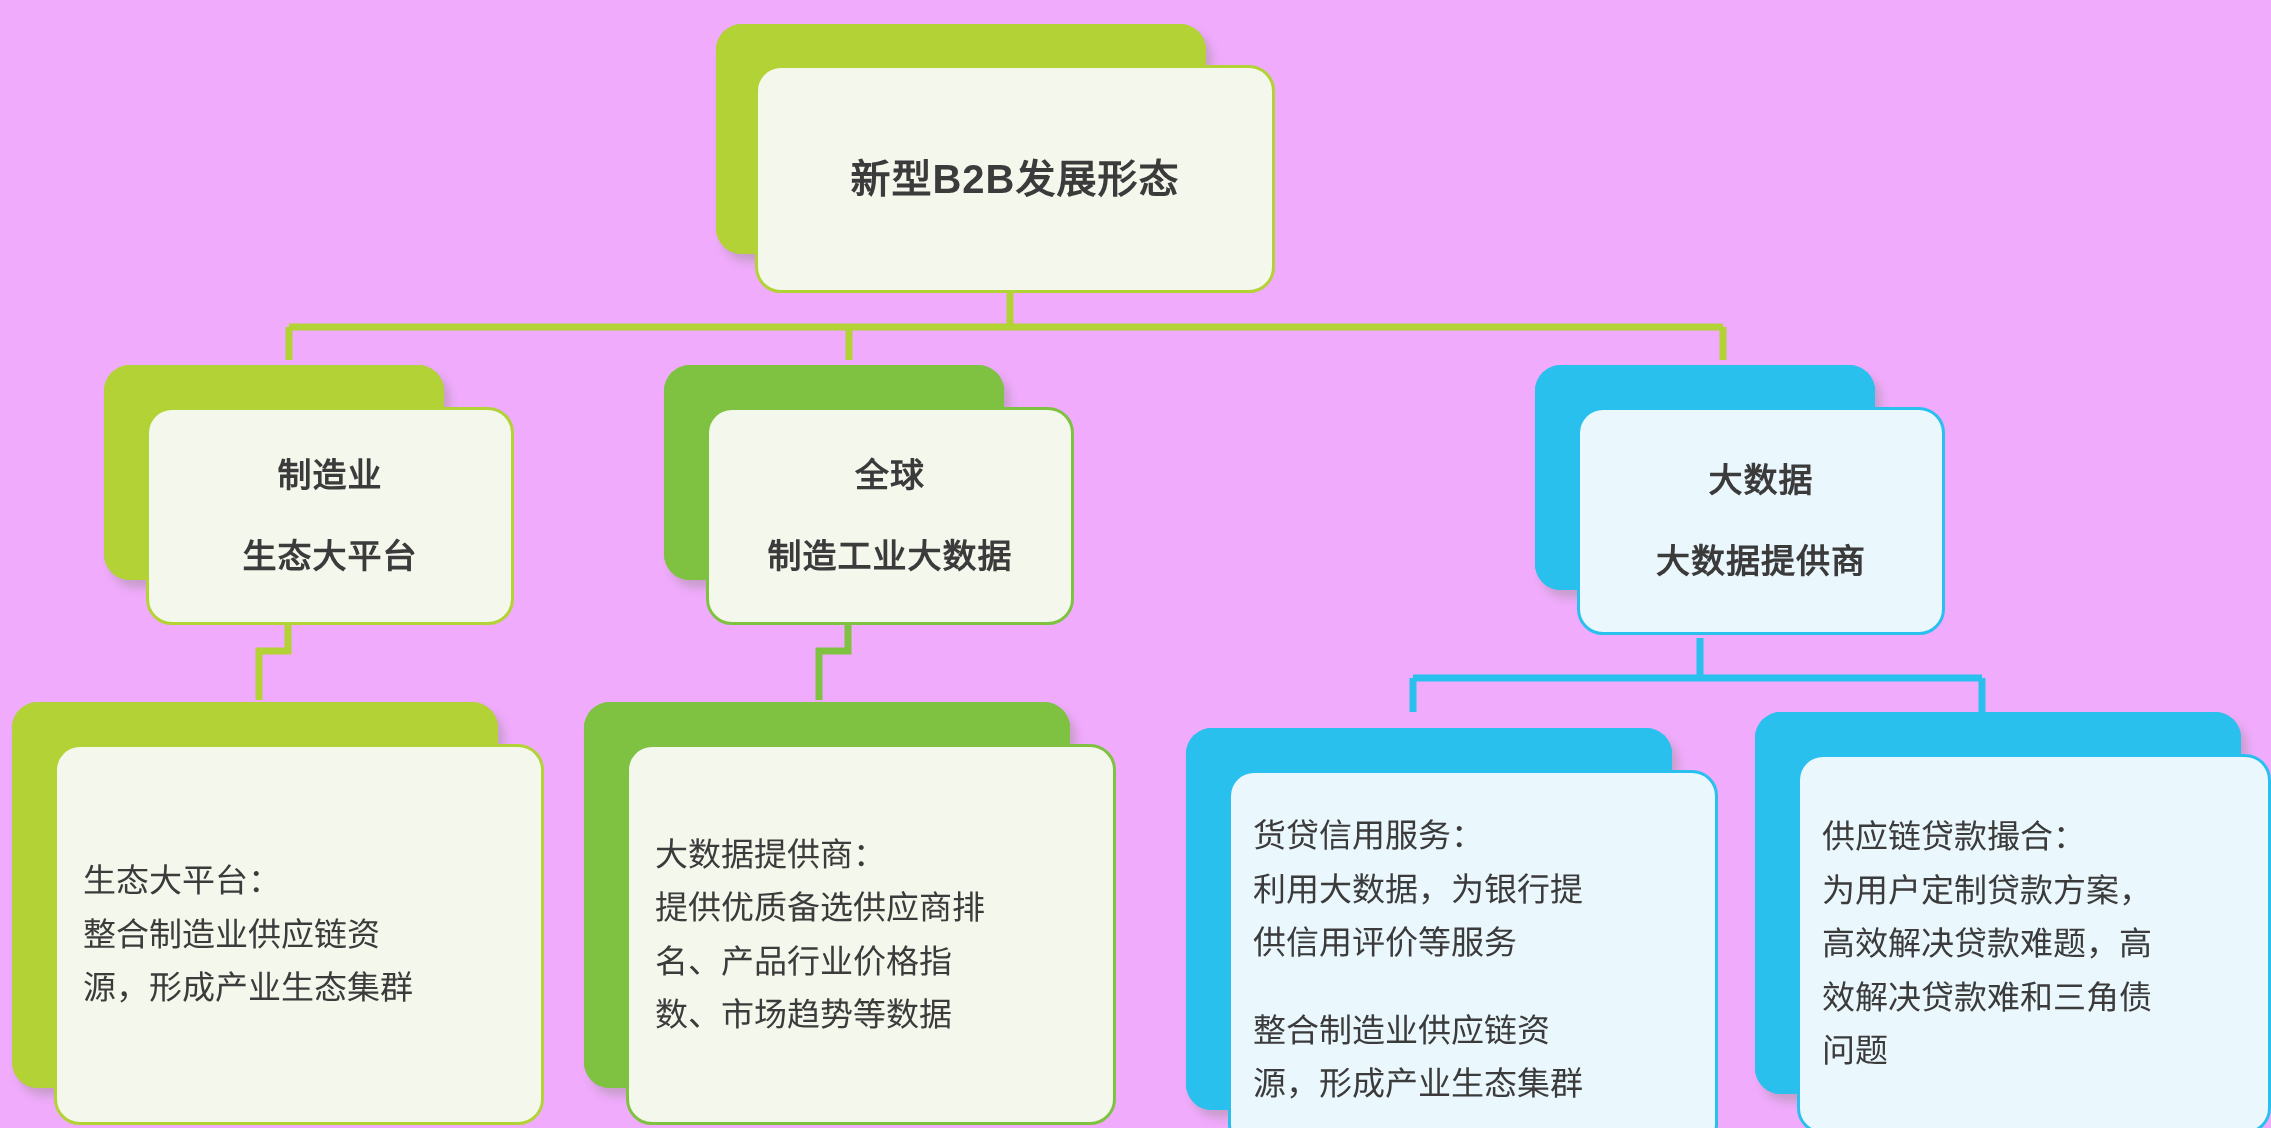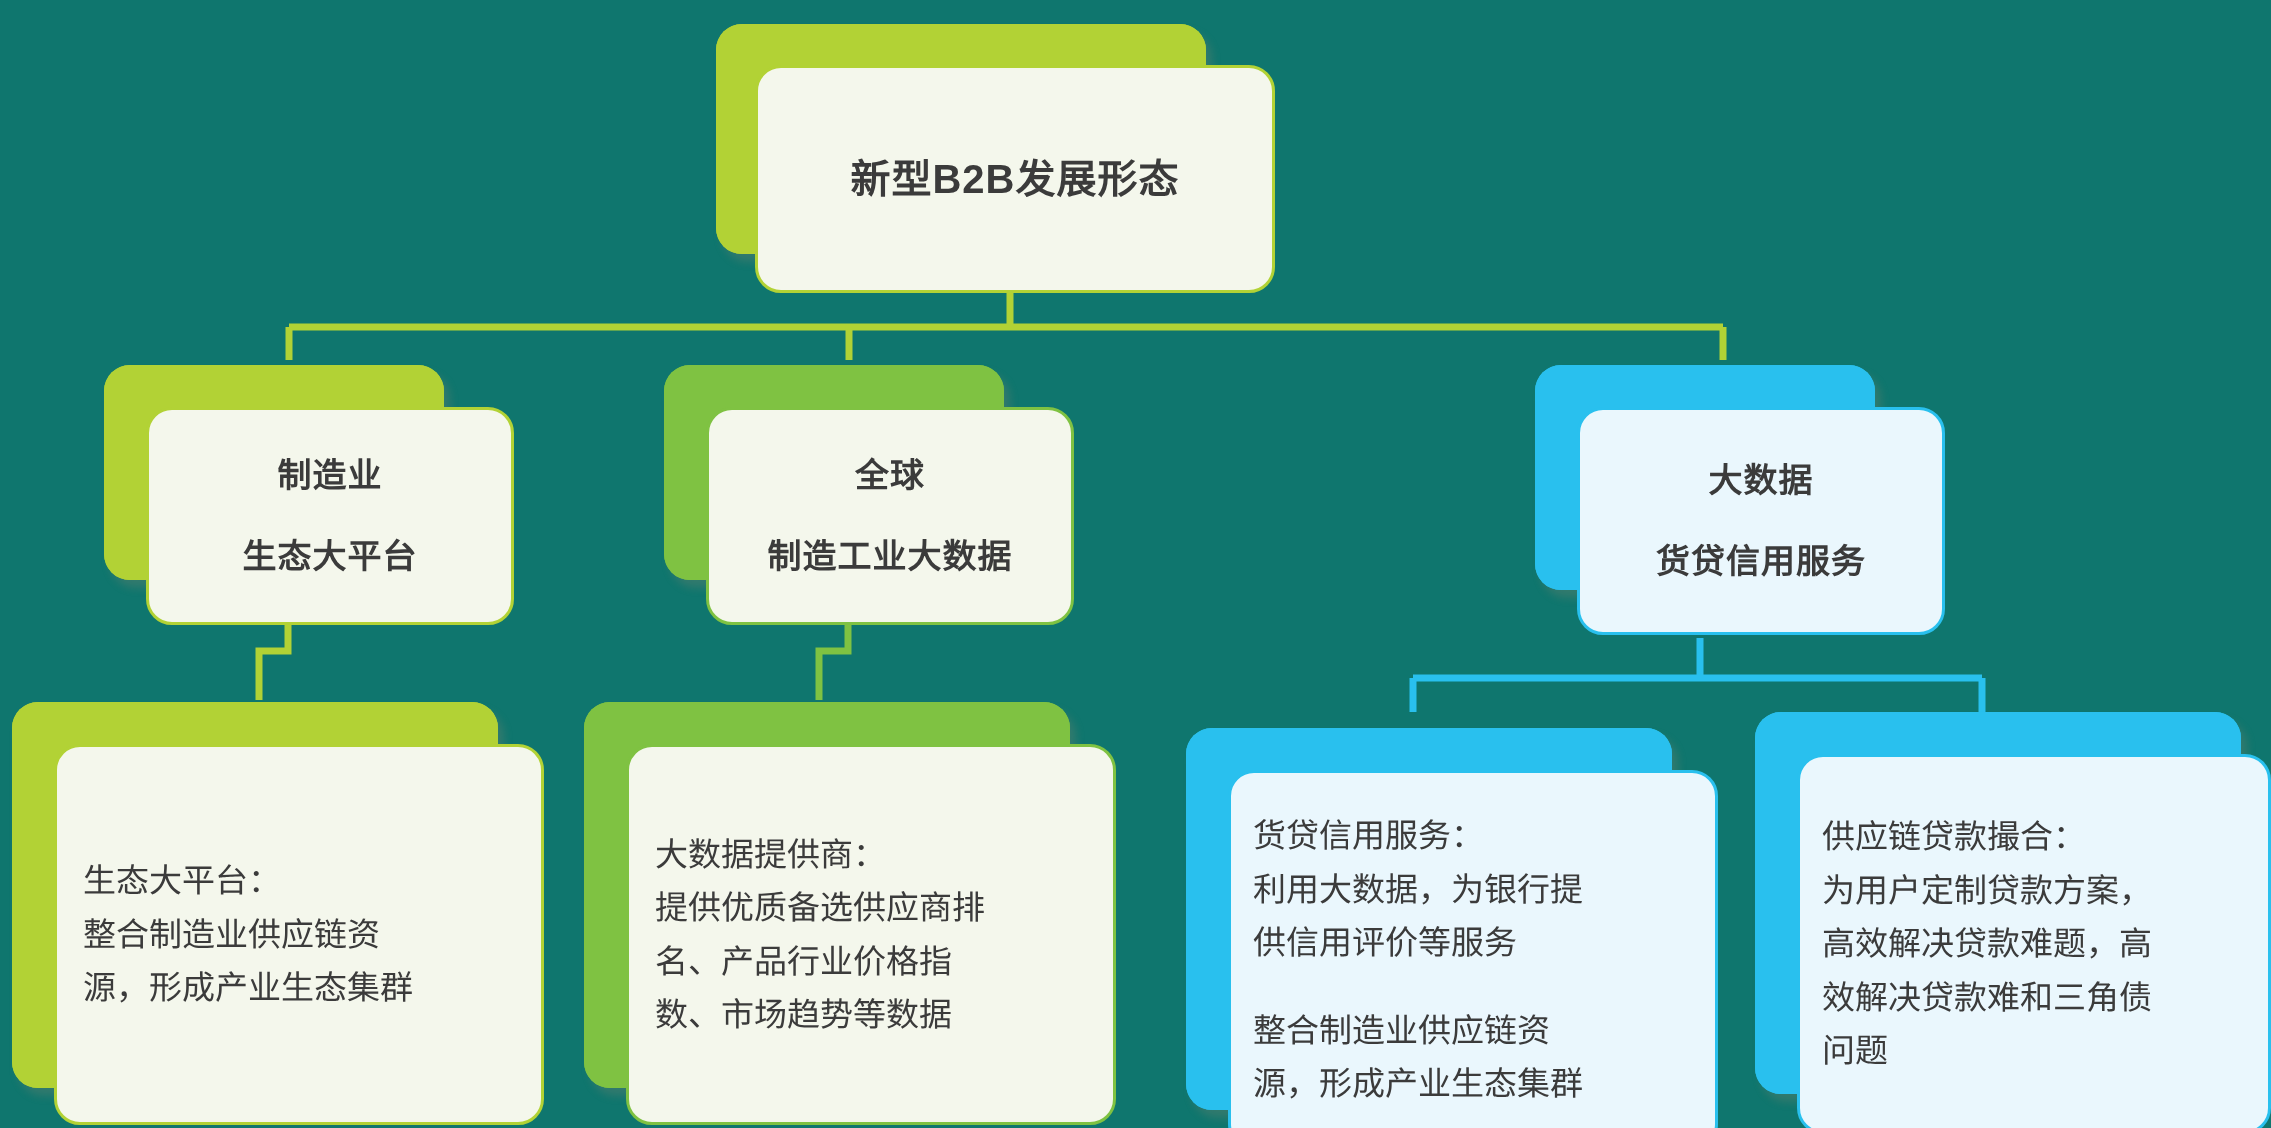--- a/index.html
+++ b/index.html
@@ -8,21 +8,21 @@
     padding: 0;
     background: #ffffff;
   }
   body {
     font-family: "Liberation Sans", "DejaVu Sans", sans-serif;
   }
   #canvas {
     position: relative;
     width: 2271px;
     height: 1128px;
-    background: #0f766e;
+    background: #f0abfc;
     overflow: hidden;
   }
 
   
   #connectors {
     position: absolute;
     left: 0;
     top: 0;
     width: 2271px;
     height: 1128px;
@@ -154,21 +154,21 @@
     </div>
   </div>
 
   <div class="node title-node" style="left:1524px; top:365px; width:420px; height:275px;margin-left:11px;">
     <div class="shadowpad" style="width:340px; height:225px; background:#29c0ee;"></div>
     <div class="backplate" style="width:340px; height:225px; background:#29c0ee;"></div>
     <div class="frontplate" style="left:42px; top:42px; width:368px; height:228px;
                 background:#eaf7fd; border-color:#29c0ee; border-width:3px;">
       <div class="line lvl2-line">大数据</div>
       <div class="lvl2-gap"></div>
-      <div class="line lvl2-line">货贷信用服务</div>
+      <div class="line lvl2-line">大数据提供商</div>
     </div>
   </div>
 
   <div class="node leaf-node" style="left:12px; top:702px; width:540px; height:465px;">
     <div class="shadowpad" style="width:486px; height:386px; background:#b2d235;"></div>
     <div class="backplate" style="width:486px; height:386px; background:#b2d235;"></div>
     <div class="frontplate" style="left:42px; top:42px; width:490px; height:381px; padding:0 26px;
                 background:#f4f7ec; border-color:#b2d235; border-width:3px;">
       <div class="para">生态大平台：
 整合制造业供应链资

